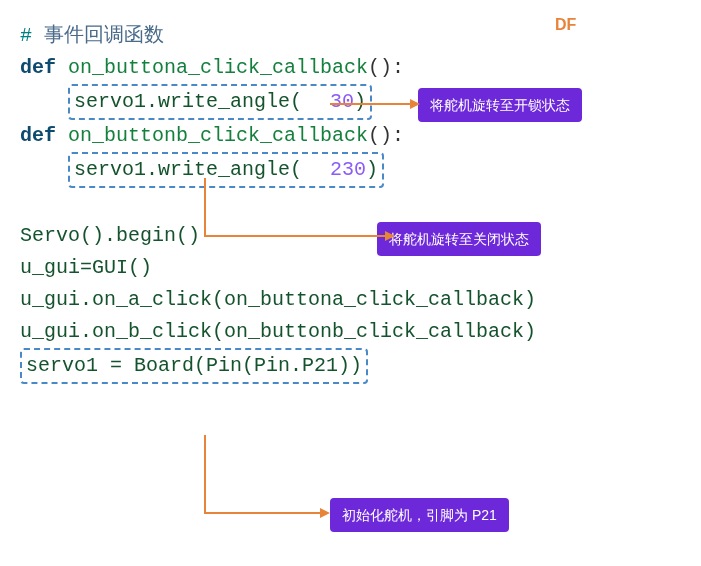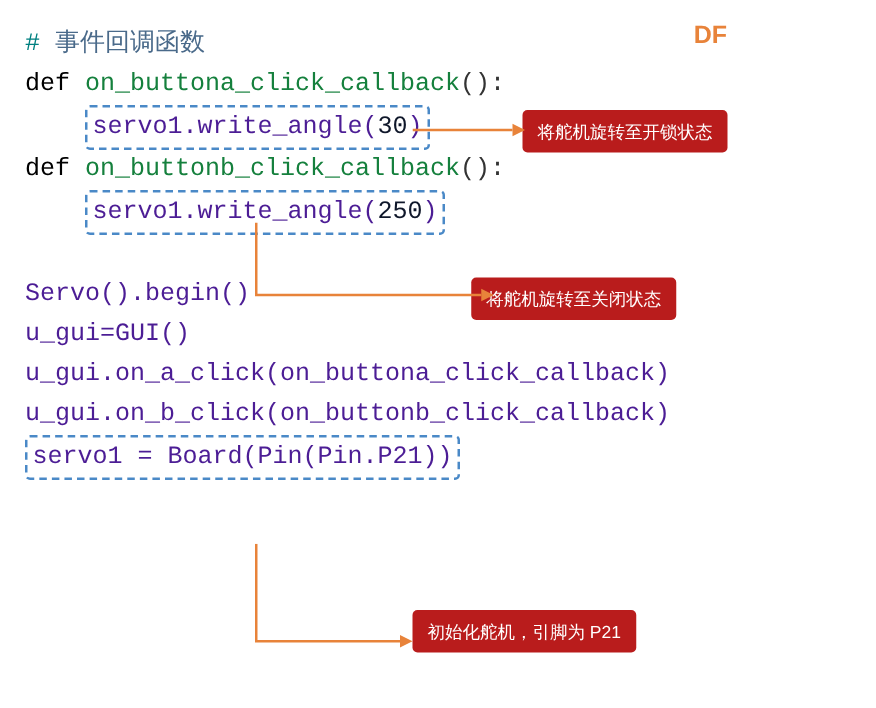--- a/index.html
+++ b/index.html
@@ -13,50 +13,50 @@
       width: 701px;
       height: 566px;
       box-sizing: border-box;
     }
     .code-line {
       white-space: pre;
       position: relative;
     }
     .comment-hash { color: #008080; }
     .comment-text { color: #4a6a8a; }
-    .keyword { color: #000000; }
+    .keyword { color: #0c4a6e; font-weight: bold; }
     .func-name { color: #15803d; }
     .paren { color: #333; }
-    .normal { color: #4c1d95; }
-    .number { color: #0f172a; }
+    .normal { color: #14532d; }
+    .number { color: #8b5cf6; margin-left: 28px; }
 
     .dashed-box {
       border: 2px dashed #4a89c7;
       border-radius: 4px;
       padding: 0 4px;
       display: inline-block;
     }
 
     .annotation {
       position: absolute;
-      background: #b91c1c;
+      background: #6d28d9;
       color: white;
       font-family: 'Microsoft YaHei', sans-serif;
       font-size: 14px;
       padding: 6px 12px;
       border-radius: 4px;
       white-space: nowrap;
     }
 
     .watermark {
       position: absolute;
       color: #e8833a;
       font-weight: bold;
       font-family: Arial, sans-serif;
-      font-size: 20px;
+      font-size: 16px;
     }
 
     svg.connector {
       position: absolute;
       pointer-events: none;
     }
 
     .arrow-head {
       fill: #e8833a;
     }
@@ -72,21 +72,21 @@
 <div class="watermark" style="top:12px; left:555px;">DF</div>
 
 <div class="code-line"><span class="comment-hash">#</span><span class="comment-text"> 事件回调函数</span></div>
 
 <div class="code-line"><span class="keyword">def</span><span class="func-name"> on_buttona_click_callback</span><span class="paren">():</span></div>
 
 <div class="code-line">    <span class="dashed-box"><span class="normal">servo1.write_angle(</span><span class="number">30</span><span class="normal">)</span></span></div>
 
 <div class="code-line"><span class="keyword">def</span><span class="func-name"> on_buttonb_click_callback</span><span class="paren">():</span></div>
 
-<div class="code-line">    <span class="dashed-box"><span class="normal">servo1.write_angle(</span><span class="number">250</span><span class="normal">)</span></span></div>
+<div class="code-line">    <span class="dashed-box"><span class="normal">servo1.write_angle(</span><span class="number">230</span><span class="normal">)</span></span></div>
 
 <div class="code-line">&nbsp;</div>
 
 <div class="code-line"><span class="normal">Servo().begin()</span></div>
 
 <div class="code-line"><span class="normal">u_gui=GUI()</span></div>
 
 <div class="code-line"><span class="normal">u_gui.on_a_click(on_buttona_click_callback)</span></div>
 
 <div class="code-line"><span class="normal">u_gui.on_b_click(on_buttonb_click_callback)</span></div>
@@ -98,17 +98,17 @@
   <line class="arrow-line" x1="0" y1="8" x2="80" y2="8"></line>
   <polygon class="arrow-head" points="80,3 90,8 80,13"></polygon>
 </svg>
 
 <div class="annotation" style="top:222px; left:377px;">将舵机旋转至关闭状态</div>
 <svg class="connector" style="top:178px; left:200px; width:200px; height:70px;">
   <path class="arrow-line" d="M 5 0 L 5 58 L 185 58"></path>
   <polygon class="arrow-head" points="185,53 195,58 185,63"></polygon>
 </svg>
 
-<div class="annotation" style="top:488px; left:330px;">初始化舵机，引脚为 P21</div>
+<div class="annotation" style="top:498px; left:330px;">初始化舵机，引脚为 P21</div>
 <svg class="connector" style="top:435px; left:200px; width:140px; height:90px;">
   <path class="arrow-line" d="M 5 0 L 5 78 L 120 78"></path>
   <polygon class="arrow-head" points="120,73 130,78 120,83"></polygon>
 </svg>
 
 </body></html>

